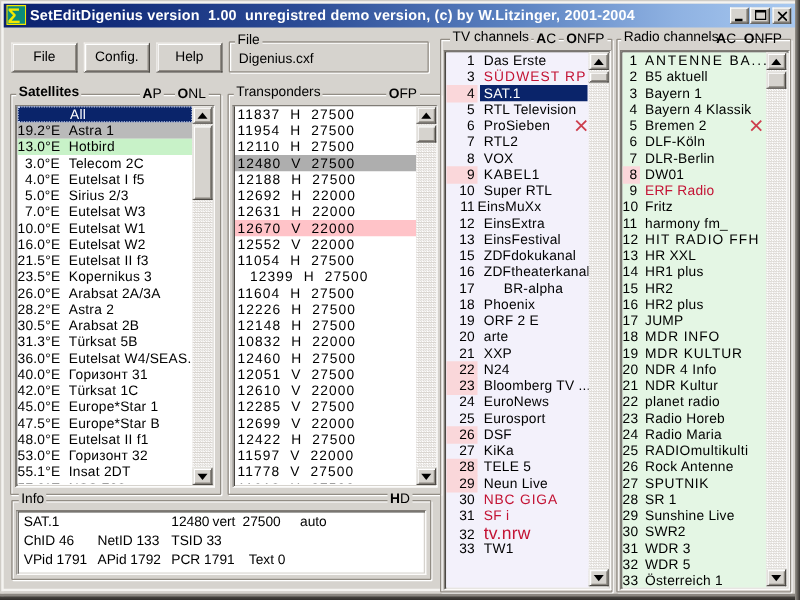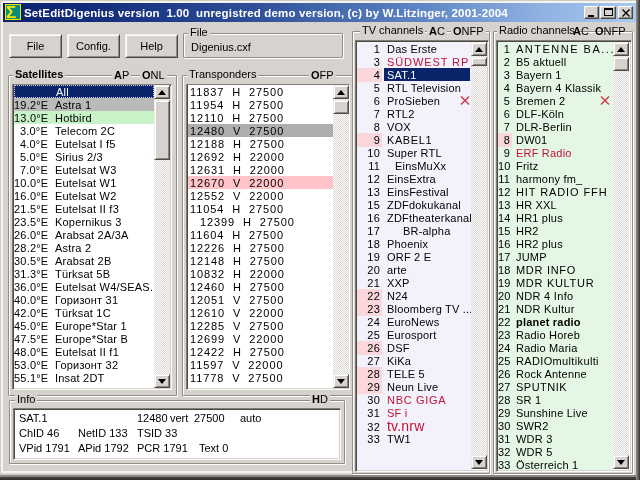--- a/index.html
+++ b/index.html
@@ -112,21 +112,21 @@
     <div class="row"><span class="n">3</span><span class="red" style="margin-left:5px;letter-spacing:0.9px;">SÜDWEST RP</span></div>
     <div class="row"><span class="n pink">4</span><span class="sel" style="display:inline-block;width:86px;margin-left:2px;padding-left:3px;height:13px">SAT.1</span></div>
     <div class="row"><span class="n">5</span><span style="margin-left:5px;">RTL Television</span></div>
     <div class="row"><span class="n">6</span><span style="margin-left:5px;">ProSieben</span><svg class="x" style="right:1px" width="10" height="11">
         <path d="M1,1.5 L9,9.5 M9,1.5 L1,9.5" stroke="#cd3f4e" stroke-width="1.5"></path>
       </svg></div>
     <div class="row"><span class="n">7</span><span style="margin-left:5px;">RTL2</span></div>
     <div class="row"><span class="n">8</span><span style="margin-left:5px;">VOX</span></div>
     <div class="row"><span class="n pink">9</span><span style="margin-left:5px;letter-spacing:0.6px;">KABEL1</span></div>
     <div class="row"><span class="n">10</span><span style="margin-left:5px;">Super RTL</span></div>
-    <div class="row"><span class="n">11</span><span style="margin-left:13px;">EinsMuXx</span></div>
+    <div class="row"><span class="n">11</span><span style="margin-left:0;">EinsMuXx</span></div>
     <div class="row"><span class="n">12</span><span style="margin-left:5px;">EinsExtra</span></div>
     <div class="row"><span class="n">13</span><span style="margin-left:5px;">EinsFestival</span></div>
     <div class="row"><span class="n">15</span><span style="margin-left:5px;">ZDFdokukanal</span></div>
     <div class="row"><span class="n">16</span><span style="margin-left:5px;">ZDFtheaterkanal</span></div>
     <div class="row"><span class="n">17</span><span style="margin-left:5px;padding-left:16px;">BR-alpha</span></div>
     <div class="row"><span class="n">18</span><span style="margin-left:5px;">Phoenix</span></div>
     <div class="row"><span class="n">19</span><span style="margin-left:5px;">ORF 2 E</span></div>
     <div class="row"><span class="n">20</span><span style="margin-left:5px;">arte</span></div>
     <div class="row"><span class="n">21</span><span style="margin-left:5px;">XXP</span></div>
     <div class="row"><span class="n pink">22</span><span style="margin-left:5px;">N24</span></div>
@@ -172,21 +172,21 @@
     <div class="row"><span class="rn">12</span><span style="margin-left:4px;letter-spacing:0.9px;">HIT RADIO FFH</span></div>
     <div class="row"><span class="rn">13</span><span style="margin-left:4px;">HR XXL</span></div>
     <div class="row"><span class="rn">14</span><span style="margin-left:4px;">HR1 plus</span></div>
     <div class="row"><span class="rn">15</span><span style="margin-left:4px;">HR2</span></div>
     <div class="row"><span class="rn">16</span><span style="margin-left:4px;">HR2 plus</span></div>
     <div class="row"><span class="rn">17</span><span style="margin-left:4px;">JUMP</span></div>
     <div class="row"><span class="rn">18</span><span style="margin-left:4px;letter-spacing:0.7px;">MDR INFO</span></div>
     <div class="row"><span class="rn">19</span><span style="margin-left:4px;letter-spacing:0.7px;">MDR KULTUR</span></div>
     <div class="row"><span class="rn">20</span><span style="margin-left:4px;letter-spacing:0.3px;">NDR 4 Info</span></div>
     <div class="row"><span class="rn">21</span><span style="margin-left:4px;letter-spacing:0.3px;">NDR Kultur</span></div>
-    <div class="row"><span class="rn">22</span><span style="margin-left:4px;font-weight:bold;">planet radio</span></div>
+    <div class="row"><span class="rn">22</span><span style="margin-left:4px;">planet radio</span></div>
     <div class="row"><span class="rn">23</span><span style="margin-left:4px;">Radio Horeb</span></div>
     <div class="row"><span class="rn">24</span><span style="margin-left:4px;">Radio Maria</span></div>
     <div class="row"><span class="rn">25</span><span style="margin-left:4px;letter-spacing:0.35px;">RADIOmultikulti</span></div>
     <div class="row"><span class="rn">26</span><span style="margin-left:4px;">Rock Antenne</span></div>
     <div class="row"><span class="rn">27</span><span style="margin-left:4px;letter-spacing:0.5px;">SPUTNIK</span></div>
     <div class="row"><span class="rn">28</span><span style="margin-left:4px;">SR 1</span></div>
     <div class="row"><span class="rn">29</span><span style="margin-left:4px;">Sunshine Live</span></div>
     <div class="row"><span class="rn">30</span><span style="margin-left:4px;">SWR2</span></div>
     <div class="row"><span class="rn">31</span><span style="margin-left:4px;">WDR 3</span></div>
     <div class="row"><span class="rn">32</span><span style="margin-left:4px;">WDR 5</span></div>

